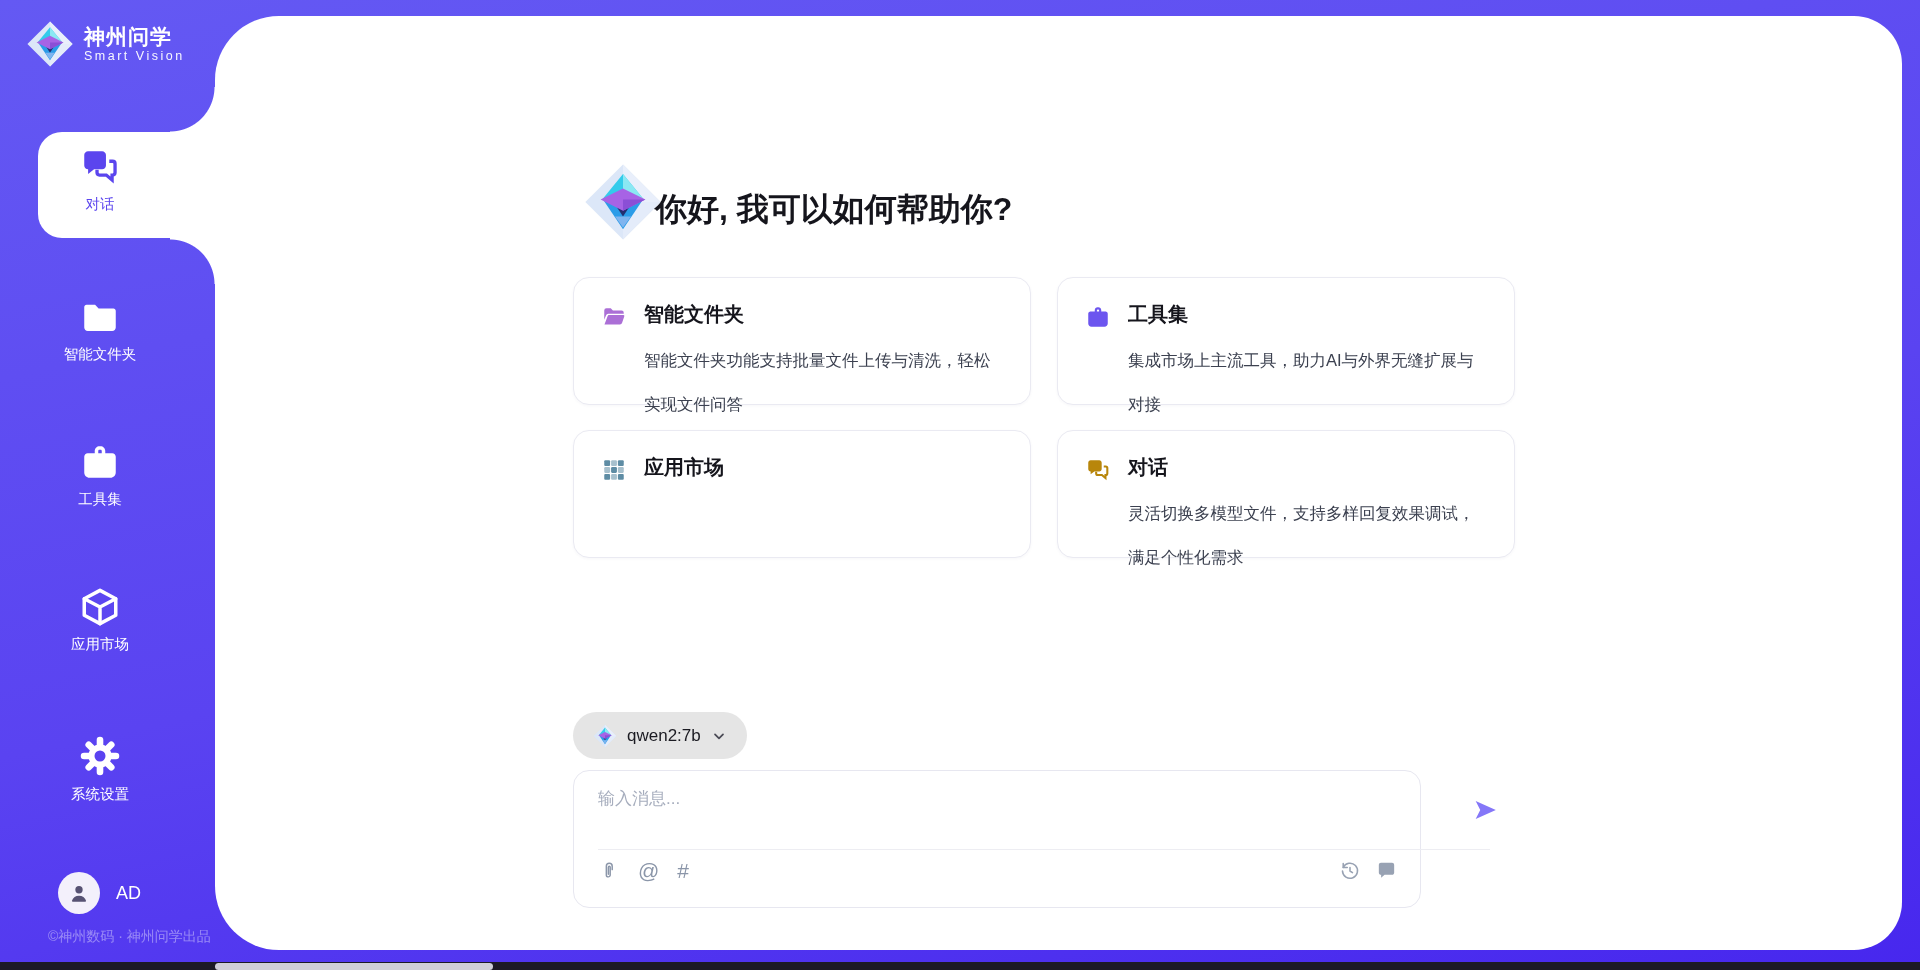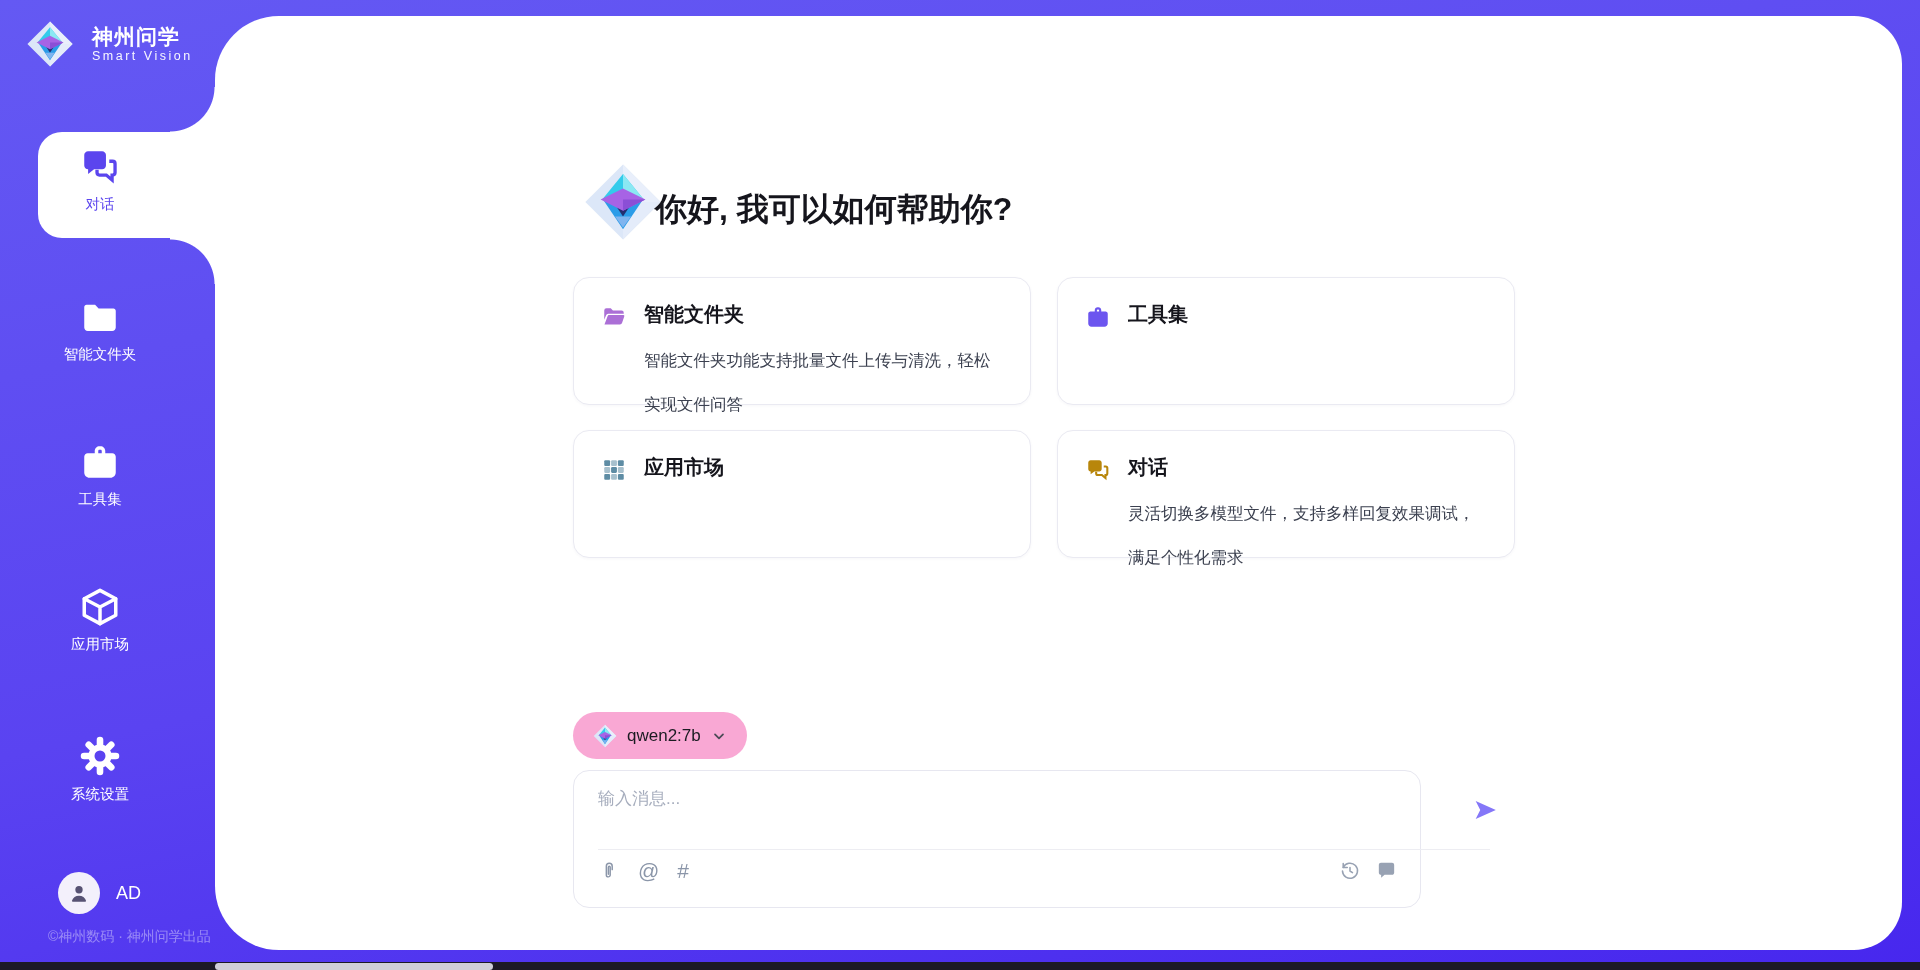--- a/index.html
+++ b/index.html
@@ -14,21 +14,21 @@
   .panel { position:absolute; left:215px; top:16px; width:1687px; height:934px;
            background:#fff; border-radius:64px 48px 48px 64px; }
   .tab-notch { position:absolute; left:38px; top:132px; width:180px; height:106px;
                background:#fff; border-radius:24px 0 0 24px; }
   .fillet-top { position:absolute; left:170px; top:87px; width:46px; height:46px;
                background:radial-gradient(circle 46px at 0 0, rgba(255,255,255,0) 0 44px, #fff 45px); }
   .fillet-bottom { position:absolute; left:170px; top:238px; width:46px; height:46px;
                background:radial-gradient(circle 46px at 0 100%, rgba(255,255,255,0) 0 44px, #fff 45px); }
 
   
-  .brand { position:absolute; left:26px; top:20px; display:flex; align-items:center; gap:18px; z-index:5; }
+  .brand { position:absolute; left:26px; top:20px; display:flex; align-items:center; gap:10px; z-index:5; }
   .brand-name { color:#fff; font-size:21px; font-weight:700; letter-spacing:1px; line-height:24px; }
   .brand-sub { color:rgba(255,255,255,.95); font-size:12.5px; letter-spacing:2.5px; }
 
   .side-item { position:absolute; left:0; width:200px; display:flex; flex-direction:column;
                align-items:center; gap:7px; color:#fff; font-size:14.5px; cursor:pointer; z-index:5; }
   .side-item.active { color:#5B45EE; }
   .si0{top:146px} .si1{top:296px} .si2{top:441px} .si3{top:586px} .si4{top:734px}
   .side-item svg { display:block; }
 
   .avatar { position:absolute; left:58px; top:872px; width:42px; height:42px; border-radius:50%;
@@ -45,21 +45,21 @@
           border:1px solid #EAEAF2; border-radius:16px; z-index:5; cursor:pointer;
           box-shadow:0 1px 3px rgba(40,40,90,.04); }
   .c0{left:573px; top:277px} .c1{left:1057px; top:277px}
   .c2{left:573px; top:430px} .c3{left:1057px; top:430px}
   .card .ic { position:absolute; left:27px; top:26px; }
   .card h3 { position:absolute; left:70px; top:23px; font-size:20px; font-weight:700; color:#15151C; }
   .card p  { position:absolute; left:70px; top:60px; width:362px; font-size:16.5px; line-height:44px; color:#3C4150; }
 
   
   .model-pill { position:absolute; left:573px; top:712px; height:47px; padding:12px 20px;
-                display:inline-flex; align-items:center; gap:10px; background:#f9a8d4;
+                display:inline-flex; align-items:center; gap:10px; background:#e5e5e5;
                 border-radius:24px; z-index:5; cursor:pointer; }
   .model-pill .mname { font-size:17px; color:#1b1b22; }
 
   
   .composer { position:absolute; left:573px; top:770px; width:848px; height:138px; background:#fff;
               border:1.5px solid #E7E7F0; border-radius:16px; z-index:5; }
   .composer textarea { position:absolute; left:24px; top:16px; width:840px; height:56px;
               border:none; outline:none; resize:none; background:transparent;
               font-family:"Liberation Sans","DejaVu Sans",sans-serif; font-size:17px; color:#333; }
   .composer textarea::placeholder { color:#A6ADBD; }
@@ -179,20 +179,21 @@
   </svg>
   <h3>智能文件夹</h3>
   <p>智能文件夹功能支持批量文件上传与清洗，轻松实现文件问答</p>
 </div>
 
 <div class="card c1">
   <svg class="ic" width="26" height="26" viewBox="0 0 24 24" style="color:#6C55EF">
     <path fill="currentColor" fill-rule="evenodd" d="M9 7V5.7C9 4.2 10.2 3 11.7 3h.6C13.8 3 15 4.2 15 5.7V7h4c1.1 0 2 .9 2 2v9c0 1.7-1.3 3-3 3H6c-1.7 0-3-1.3-3-3V9c0-1.1.9-2 2-2h4zm2 0h2V5.7c0-.4-.3-.7-.7-.7h-.6c-.4 0-.7.3-.7.7V7z"></path>
   </svg>
   <h3>工具集</h3>
+  <p>集成市场上主流工具，助力AI与外界无缝扩展与对接</p>
 </div>
 
 <div class="card c2">
   <svg class="ic" width="26" height="26" viewBox="0 0 24 24" style="color:#5E8CA4">
     <g fill="currentColor">
       <rect x="3" y="3" width="5.4" height="5.4" rx="1"></rect>
       <rect x="9.3" y="3" width="5.4" height="5.4" rx="1" opacity=".55"></rect>
       <rect x="15.6" y="3" width="5.4" height="5.4" rx="1"></rect>
       <rect x="3" y="9.3" width="5.4" height="5.4" rx="1" opacity=".55"></rect>
       <rect x="9.3" y="9.3" width="5.4" height="5.4" rx="1"></rect>

